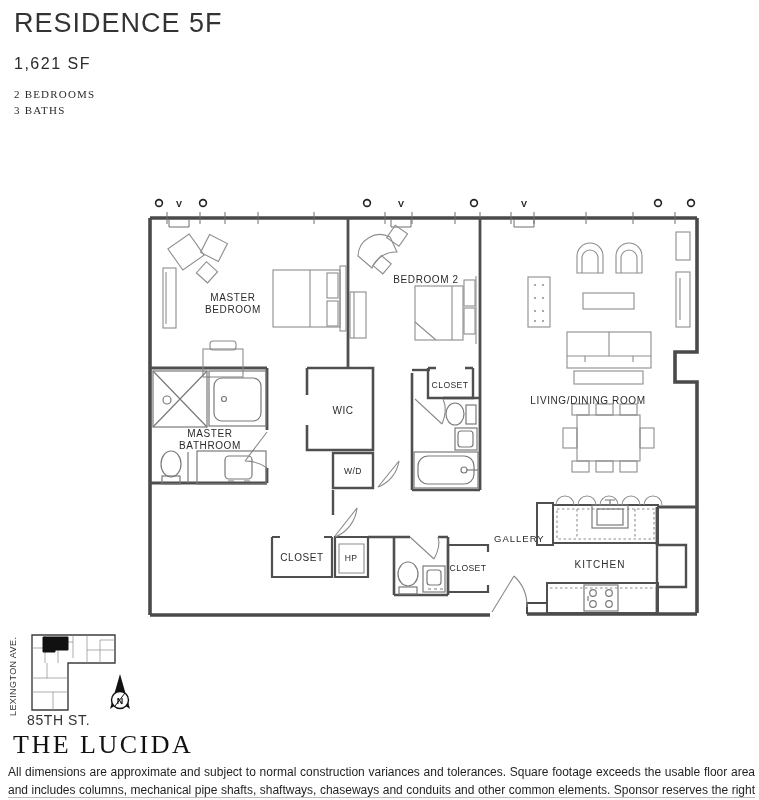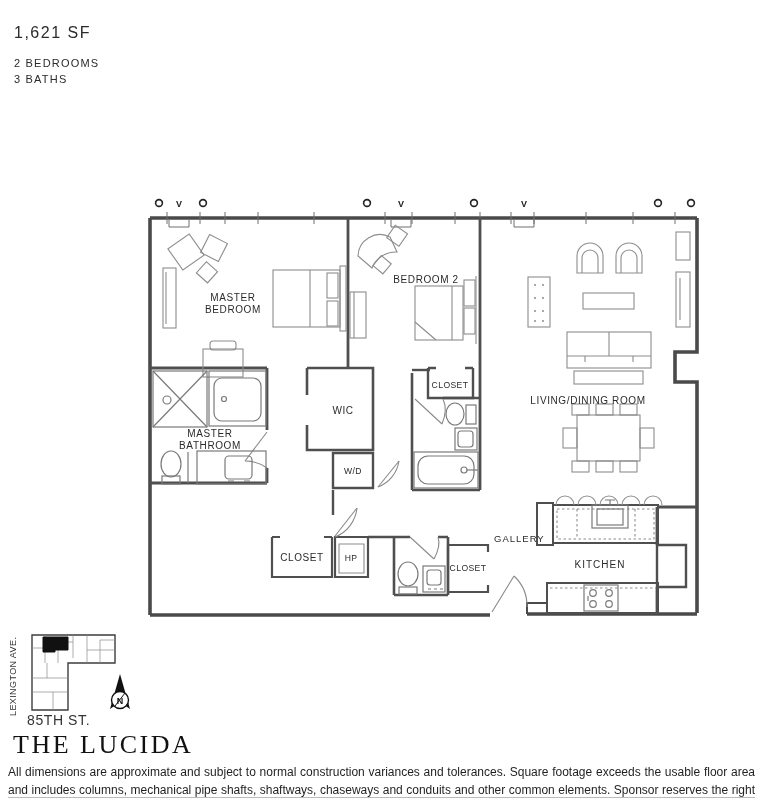--- a/index.html
+++ b/index.html
@@ -2,21 +2,21 @@
 <html><head>
 <meta charset="utf-8">
 <style>
   html,body{margin:0;padding:0;background:#fff;}
   .canvas{position:relative;width:759px;height:800px;background:#fff;overflow:hidden;
           font-family:"Liberation Sans",sans-serif;color:#222;}
   
   .hdr{position:absolute;left:14px;top:8px;}
   .hdr-title{font-size:27px;letter-spacing:1px;color:#333;font-weight:400;}
   .hdr-area{margin-top:16px;font-size:16px;letter-spacing:1.5px;color:#2b2b2b;}
-  .hdr-feats{margin-top:13px;font-size:11px;letter-spacing:1.2px;line-height:16px;color:#2b2b2b;}
+  .hdr-feats{margin-top:13px;font-size:11px;letter-spacing:1.2px;line-height:16px;color:#2b2b2b;font-family:Liberation Serif, serif;}
   
   svg.plan{position:absolute;left:0;top:0;}
   svg text{font-family:"Liberation Sans",sans-serif;fill:#2b2b2b;}
   .rlabel{font-size:10px;letter-spacing:0.6px;}
   .rlabel-s{font-size:8.6px;letter-spacing:0.4px;}
   .wall{stroke:#4a4a4a;fill:none;}
   .iwall{stroke:#4f4f4f;fill:none;}
   .furn{stroke:#8d8d8d;fill:none;stroke-width:1.1;}
   .fix{stroke:#7a7a7a;fill:none;stroke-width:1.2;}
   .door{stroke:#8a8a8a;fill:none;stroke-width:1.1;}
@@ -29,20 +29,21 @@
   .disc{position:absolute;left:8px;top:763px;width:747px;font-size:12px;line-height:18px;
         color:#1f1f1f;text-align:justify;}
   .botline{position:absolute;left:8px;top:797px;width:747px;border-top:1px solid #bbb;}
 </style>
 </head>
 <body>
 
 <div class="canvas">
 
   <div class="hdr">
+    <div class="hdr-title">RESIDENCE 5F</div>
     <div class="hdr-area">1,621 SF</div>
     <div class="hdr-feats">
       <div>2 BEDROOMS</div>
       <div>3 BATHS</div>
     </div>
   </div>
 
   <svg class="plan" width="759" height="660" viewBox="0 0 759 660">
 
     <g id="markers">

